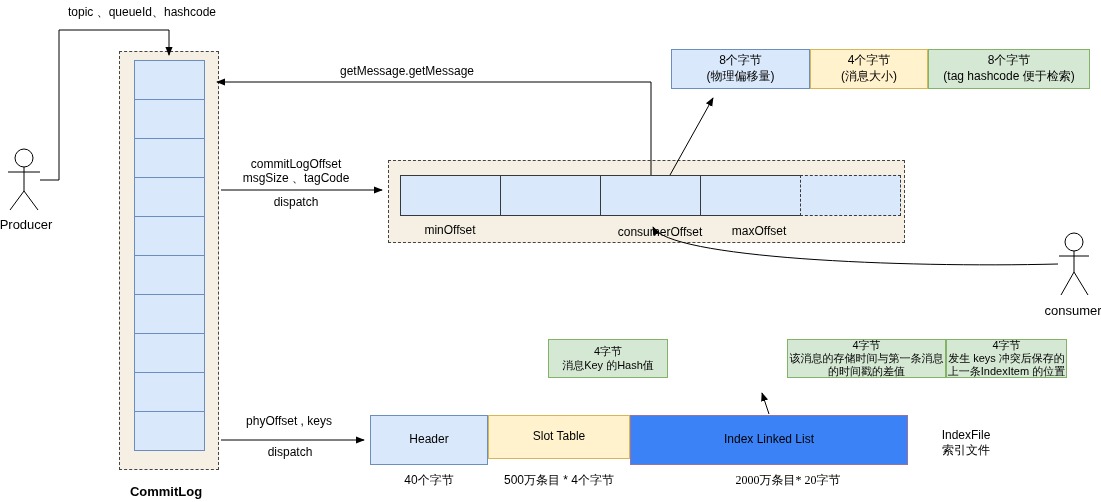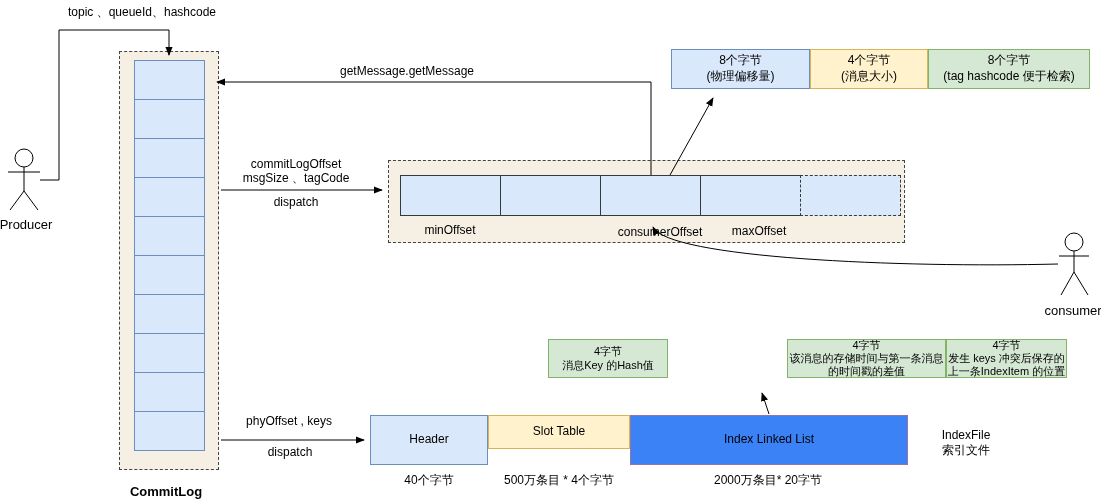--- a/index.html
+++ b/index.html
@@ -80,29 +80,29 @@
     <div style="white-space:normal;">该消息的存储时间与第一条消息的时间戳的差值</div>
   </div>
   <div class="fbox green small" style="left:946px;top:339px;width:121px;height:39px;">
     <div>4字节</div>
     <div style="white-space:normal;">发生 keys 冲突后保存的上一条IndexItem 的位置</div>
   </div>
 
   <div class="fbox blue" style="left:370px;top:415px;width:118px;height:50px;">
     <div>Header</div>
   </div>
-  <div class="fbox yellow" style="left:488px;top:415px;width:142px;height:34px;">
+  <div class="fbox yellow" style="left:488px;top:415px;width:142px;height:44px;">
     <div>Slot Table</div>
   </div>
   <div class="fbox purple" style="left:630px;top:415px;width:278px;height:50px;">
     <div>Index Linked List</div>
   </div>
   <div class="lbl" style="left:429px;top:480px;">40个字节</div>
   <div class="lbl" style="left:559px;top:480px;">500万条目 * 4个字节</div>
-  <div class="lbl" style="left:768px;top:480px;">2000万条目* 20字节</div>
+  <div class="lbl" style="left:788px;top:480px;font-family:Liberation Serif, serif;">2000万条目* 20字节</div>
   <div class="lbl2" style="left:966px;top:428px;">
     <div>IndexFile</div>
     <div>索引文件</div>
   </div>
 
   <div class="lbl" style="left:142px;top:12px;">topic 、queueId、hashcode</div>
   <div class="lbl" style="left:407px;top:71px;">getMessage.getMessage</div>
   <div class="lbl" style="left:296px;top:164px;">commitLogOffset</div>
   <div class="lbl" style="left:296px;top:178px;">msgSize 、tagCode</div>
   <div class="lbl" style="left:296px;top:202px;">dispatch</div>

